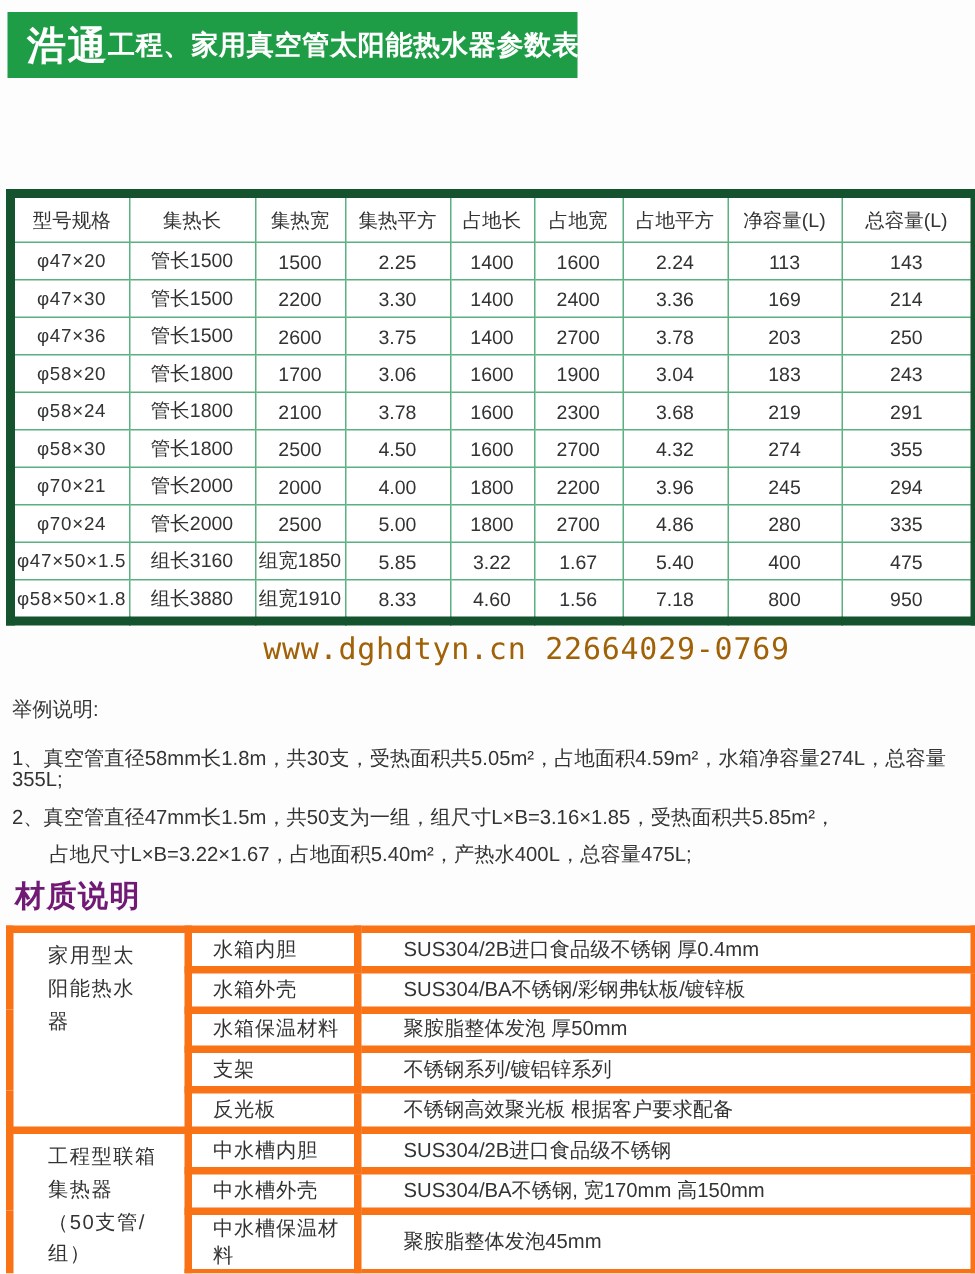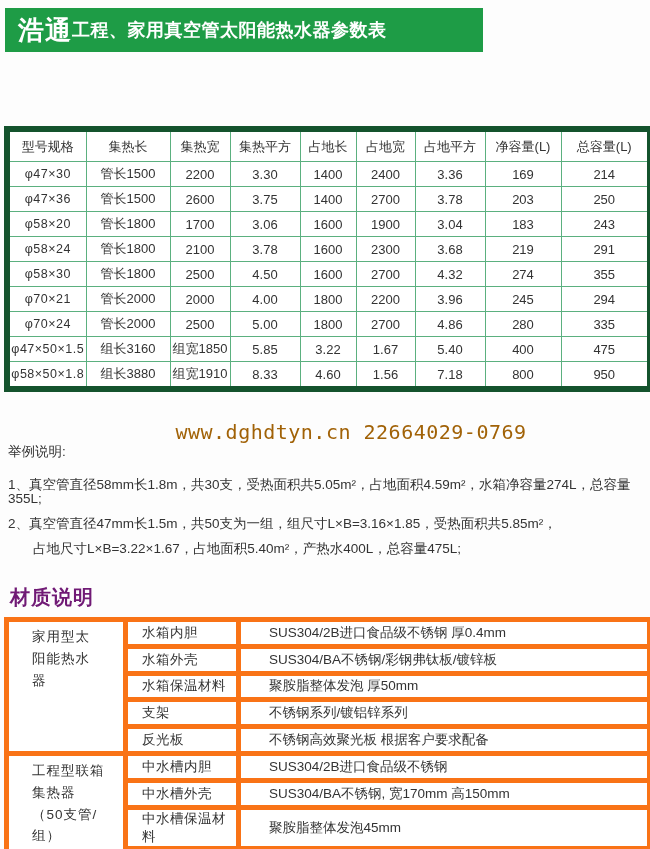--- a/index.html
+++ b/index.html
@@ -2,21 +2,21 @@
 <html><head>
 <meta charset="utf-8">
 <style>
   html,body{margin:0;padding:0;background:#ffffff;}
   .page{
     position:relative;width:650px;height:849px;background:#fdfdfd;overflow:hidden;
     font-family:"Liberation Sans","DejaVu Sans",sans-serif;color:#333;
   }
   
   .banner{
-    position:absolute;left:5px;top:8px;width:478px;height:44px;
+    position:absolute;left:5px;top:8px;width:380px;height:44px;
     background:#1e9c46;color:#ffffff;display:flex;align-items:center;
     padding-left:13px;box-sizing:border-box;white-space:nowrap;
   }
   .banner .brand{font-size:26px;font-weight:bold;letter-spacing:1px;}
   .banner .rest{font-size:18px;font-weight:bold;letter-spacing:0.5px;}
   
   table.spec{
     position:absolute;left:4px;top:80px;width:643px;
     border-collapse:collapse;table-layout:fixed;
     border:6px solid #14532d;background:#ffffff;margin-top:46px;
@@ -28,21 +28,21 @@
   table.spec th{height:29px;}
   table.spec td{height:24px;}
   table.spec td.model{letter-spacing:0.5px;white-space:nowrap;font-size:12.5px;}
   
   .watermark{
     position:absolute;left:0;right:0;top:420px;text-align:center;
     padding-left:52px;font-family:"DejaVu Sans Mono",monospace;
     font-size:20px;color:#a16207;letter-spacing:0.5px;
   }
   
-  .example{position:absolute;left:8px;top:443px;width:636px;font-size:13.5px;color:#333;}
+  .example{position:absolute;left:8px;top:464px;width:636px;font-size:13.5px;color:#333;}
   .example .ex-head{margin-bottom:17px;}
   .example .ex-line{margin-bottom:11px;line-height:14px;}
   .example .indent{padding-left:25px;}
   
   .mat-head{
     position:absolute;left:10px;top:584px;
     font-size:20px;font-weight:bold;color:#701a75;letter-spacing:1px;
   }
   table.mat{
     position:absolute;left:4px;top:617px;width:643px;
@@ -90,20 +90,31 @@
           <th>集热平方</th>
           <th>占地长</th>
           <th>占地宽</th>
           <th>占地平方</th>
           <th>净容量(L)</th>
           <th>总容量(L)</th>
         </tr>
     </thead>
     <tbody>
         <tr>
+          <td class="model">φ47×20</td>
+          <td>管长1500</td>
+          <td>1500</td>
+          <td>2.25</td>
+          <td>1400</td>
+          <td>1600</td>
+          <td>2.24</td>
+          <td>113</td>
+          <td>143</td>
+        </tr>
+        <tr>
           <td class="model">φ47×30</td>
           <td>管长1500</td>
           <td>2200</td>
           <td>3.30</td>
           <td>1400</td>
           <td>2400</td>
           <td>3.36</td>
           <td>169</td>
           <td>214</td>
         </tr>

